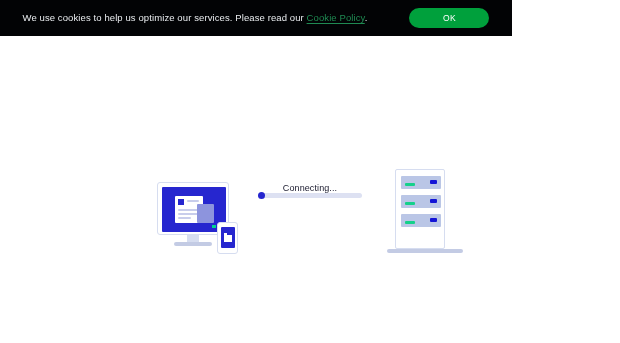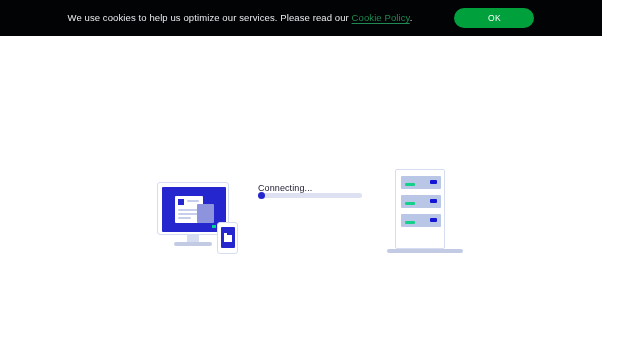--- a/index.html
+++ b/index.html
@@ -13,21 +13,21 @@
     background: #ffffff;
     font-family: "Liberation Sans", sans-serif;
     overflow: hidden;
     position: relative;
   }
 
   
   #cookie-banner {
     position: absolute;
     top: 0; left: 0;
-    width: 602px;
+    width: 512px;
     height: 36px;
     background: #020305;
     display: flex;
     align-items: center;
     justify-content: center;
     gap: 26px;
     box-sizing: border-box;
   }
   #cookie-text {
     color: #e9ecef;
@@ -183,21 +183,21 @@
   }
 
   
   #connect-block {
     position: absolute;
     left: 258px;
     top: 148px;
     width: 104px;
   }
   #connecting-label {
-    text-align: left;
+    text-align: center;
     color: #1a1a2e;
     font-size: 9px;
     letter-spacing: .1px;
     margin-bottom: 0;
     line-height: 1;
   }
   #progress-track {
     position: relative;
     width: 104px;
     height: 5px;

